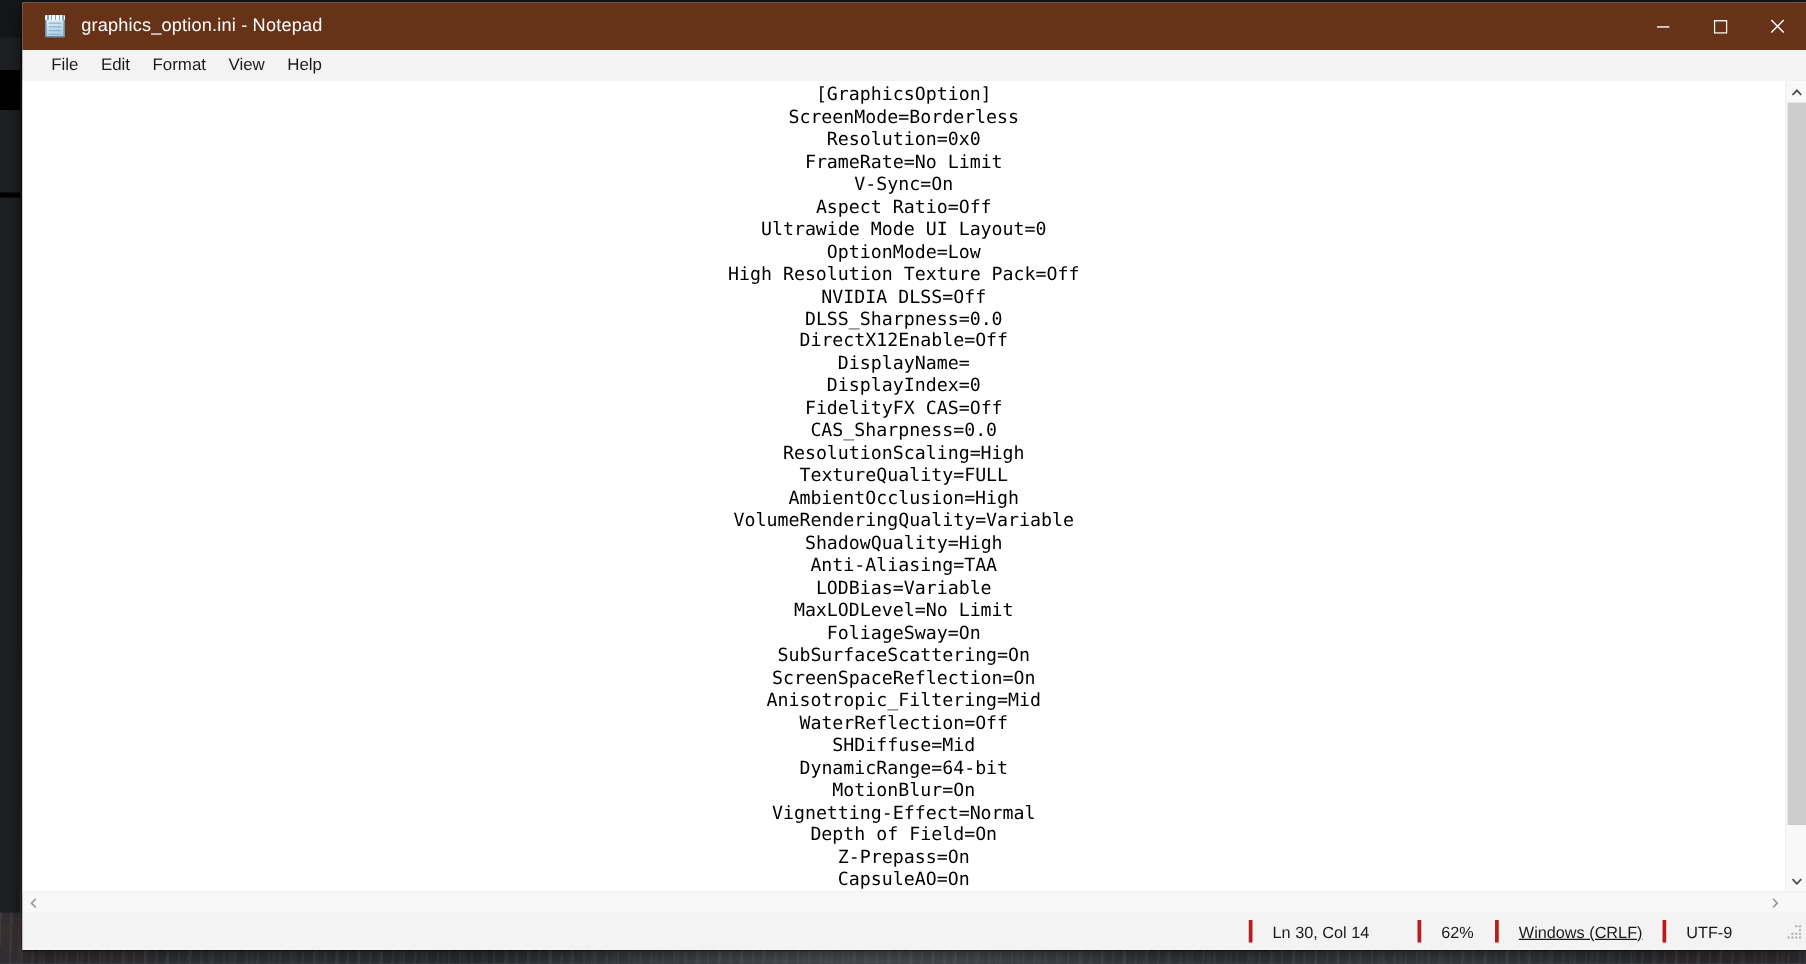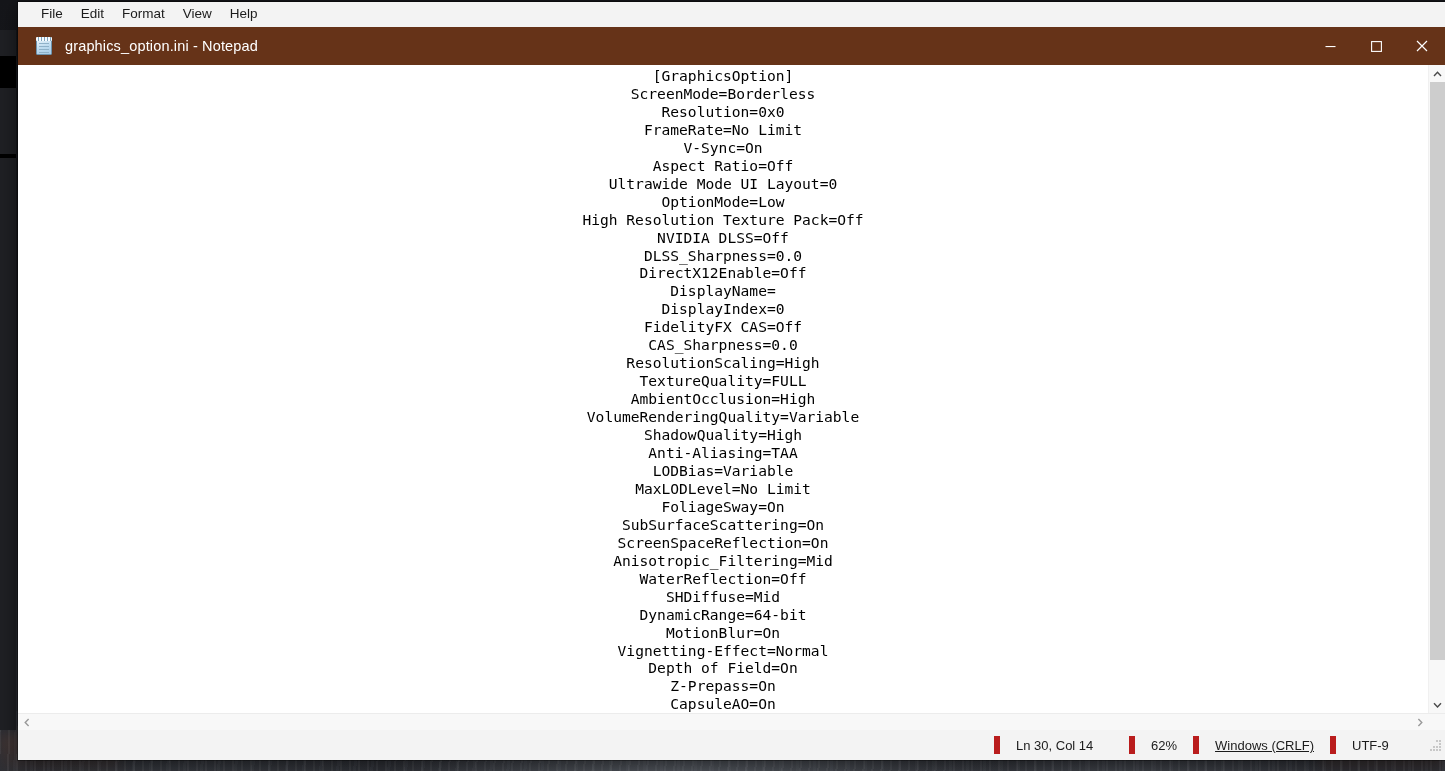--- a/index.html
+++ b/index.html
@@ -210,21 +210,21 @@
     background:#f3f3f3;
     flex:0 0 auto;
     display:flex; align-items:center; justify-content:flex-end;
     font-size:13px; color:#1b1b1b;
     position:relative;
   }
   .status-cell {
     padding:0 16px;
     height:18px;
     display:flex; align-items:center;
-    border-left:6px solid #b91c1c;
+    border-left:3px solid #b91c1c;
     white-space:nowrap;
   }
   #status-ln { min-width:135px; }
   #status-zoom { min-width:62px; }
   #status-eol { min-width:132px;text-decoration:underline; }
   #status-enc { min-width:92px; border-right:none; }
   #resize-grip {
     width:16px; height:16px;
     margin-right:3px; margin-left:4px;
     position:relative;
@@ -255,51 +255,51 @@
     <div class="frag" style="top: 472px;">Vo</div>
     <div class="frag" style="top: 500px; margin-top: 27px;">al</div>
     <div class="frag" style="top: 550px;">m</div>
     <div class="frag" style="top: 612px;">l</div>
     <div class="frag" style="top: 650px;">D.</div>
     <div class="frag" style="top: 690px;">D.</div>
   </div>
 
 <div id="notepad">
 
+  <div id="titlebar">
+    <div id="app-icon">
+      <div class="pad"></div>
+      <div class="spiral"></div>
+    </div>
+    <div id="title-text">graphics_option.ini - Notepad</div>
+    <div id="window-controls">
+      <div class="winbtn" id="btn-min">
+        <svg width="11" height="11" viewBox="0 0 11 11" aria-hidden="true">
+          <rect x="0.5" y="5" width="10" height="1.1" fill="#ffffff"></rect>
+        </svg>
+      </div>
+      <div class="winbtn" id="btn-max">
+        <svg width="11" height="11" viewBox="0 0 11 11" aria-hidden="true">
+          <rect x="0.6" y="0.6" width="9.8" height="9.8" fill="none" stroke="#ffffff" stroke-width="1.1"></rect>
+        </svg>
+      </div>
+      <div class="winbtn" id="btn-close">
+        <svg width="12" height="12" viewBox="0 0 12 12" aria-hidden="true">
+          <path d="M1 1 L11 11 M11 1 L1 11" stroke="#ffffff" stroke-width="1.2" fill="none"></path>
+        </svg>
+      </div>
+    </div>
+  </div>
+
   <div id="menubar">
     <div class="menuitem">File</div>
     <div class="menuitem">Edit</div>
     <div class="menuitem">Format</div>
     <div class="menuitem">View</div>
     <div class="menuitem">Help</div>
-  </div>
-
-  <div id="titlebar">
-    <div id="app-icon">
-      <div class="pad"></div>
-      <div class="spiral"></div>
-    </div>
-    <div id="title-text">graphics_option.ini - Notepad</div>
-    <div id="window-controls">
-      <div class="winbtn" id="btn-min">
-        <svg width="11" height="11" viewBox="0 0 11 11" aria-hidden="true">
-          <rect x="0.5" y="5" width="10" height="1.1" fill="#ffffff"></rect>
-        </svg>
-      </div>
-      <div class="winbtn" id="btn-max">
-        <svg width="11" height="11" viewBox="0 0 11 11" aria-hidden="true">
-          <rect x="0.6" y="0.6" width="9.8" height="9.8" fill="none" stroke="#ffffff" stroke-width="1.1"></rect>
-        </svg>
-      </div>
-      <div class="winbtn" id="btn-close">
-        <svg width="12" height="12" viewBox="0 0 12 12" aria-hidden="true">
-          <path d="M1 1 L11 11 M11 1 L1 11" stroke="#ffffff" stroke-width="1.2" fill="none"></path>
-        </svg>
-      </div>
-    </div>
   </div>
 
   <div id="editor-area">
     <div id="text-wrap">
       <div id="text-content">[GraphicsOption]
 ScreenMode=Borderless
 Resolution=0x0
 FrameRate=No Limit
 V-Sync=On
 Aspect Ratio=Off

